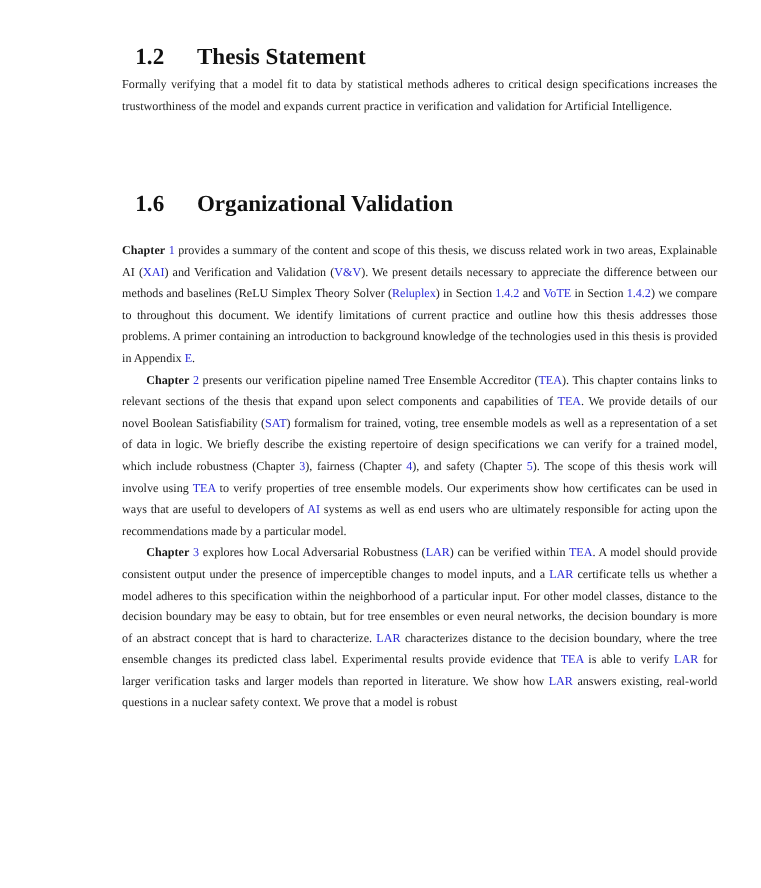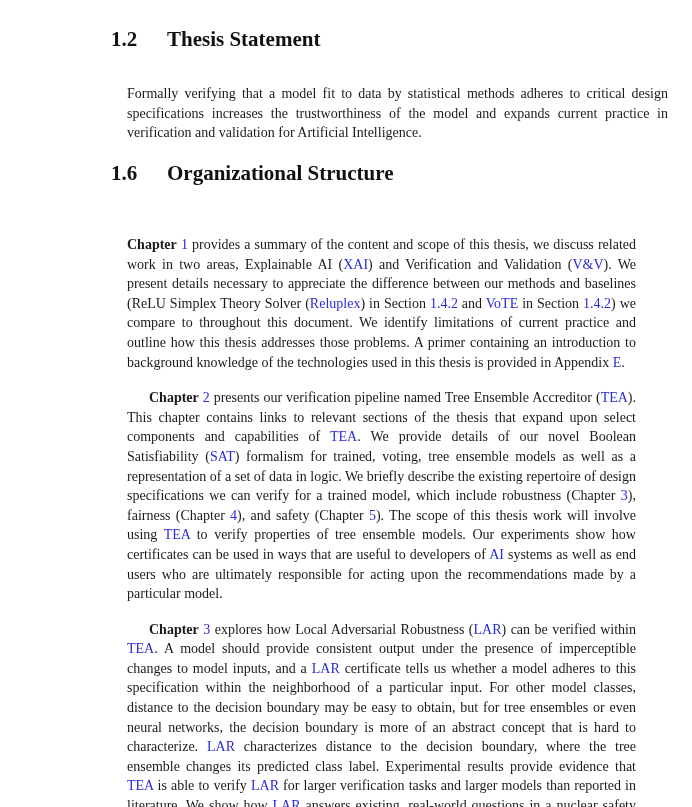--- a/index.html
+++ b/index.html
@@ -4,48 +4,48 @@
   <style>
     html, body { margin: 0; padding: 0; background: #ffffff; }
     body { width: 692px; height: 807px; overflow: hidden; position: relative; }
     .page {
       position: absolute; left: 111px; top: 0; width: 541px;
       font-family: "Liberation Serif", "DejaVu Serif", serif;
       color: #1a1a1a;
     }
     h2 {
       font-family: "Liberation Serif", "DejaVu Serif", serif;
-      font-weight: bold; font-size: 21px; margin: 0; line-height: 1;
+      font-weight: bold; font-size: 21px; margin: 12px; line-height: 1;
       color: #111;
     }
     h2 .num { display: inline-block; width: 56px; }
     .sec1 { position: absolute; top: 29px; left: 0; }
     .sec2 { position: absolute; top: 163px; left: 0; }
     p {
-      margin: 16px; font-size: 14px; line-height: 19.6px;
+      margin: 0; font-size: 11px; line-height: 19.6px;
       text-align: justify; hyphens: auto;
     }
     .p-thesis { position: absolute; top: 68px; left: 0; width: 541px; }
     .p-body { position: absolute; top: 219px; left: 0; width: 541px; }
     .indent { text-indent: 22px; }
     .ch { font-weight: bold; }
     a.link { color: #2b2bd6; text-decoration: none; }
   </style>
 </head>
 <body>
 
 <div class="page">
 
   <h2 class="sec1">
     <span class="num">1.2</span><span>Thesis Statement</span>
   </h2>
   <p class="p-thesis">Formally verifying that a model fit to data by statistical methods adheres to critical design specifications increases the trustworthiness of the model and expands current practice in verification and validation for Artificial Intelligence.</p>
 
   <h2 class="sec2">
-    <span class="num">1.6</span><span>Organizational Structure</span>
+    <span class="num">1.6</span><span>Organizational Validation</span>
   </h2>
 
   <div class="p-body">
     <p><span class="ch">Chapter</span> <a class="link">1</a><span> provides a summary of the content and scope of this thesis, we discuss related work in two areas, Explainable AI (</span><a class="link">XAI</a><span>) and Verification and Validation (</span><a class="link">V&amp;V</a><span>). We present details necessary to appreciate the difference between our methods and baselines (ReLU Simplex Theory Solver (</span><a class="link">Reluplex</a><span>) in Section </span><a class="link">1.4.2</a><span> and </span><a class="link">VoTE</a><span> in Section </span><a class="link">1.4.2</a><span>) we compare to throughout this document.  We identify limitations of current practice and outline how this thesis addresses those problems.  A primer containing an introduction to background knowledge of the technologies used in this thesis is provided in Appendix </span><a class="link">E</a><span>.</span></p>
 
     <p class="indent"><span class="ch">Chapter</span> <a class="link">2</a><span> presents our verification pipeline named Tree Ensemble Accreditor (</span><a class="link">TEA</a><span>). This chapter contains links to relevant sections of the thesis that expand upon select components and capabilities of </span><a class="link">TEA</a><span>.  We provide details of our novel Boolean Satisfiability (</span><a class="link">SAT</a><span>) formalism for trained, voting, tree ensemble models as well as a representation of a set of data in logic.  We briefly describe the existing repertoire of design specifications we can verify for a trained model, which include robustness (Chapter </span><a class="link">3</a><span>), fairness (Chapter </span><a class="link">4</a><span>), and safety (Chapter </span><a class="link">5</a><span>).  The scope of this thesis work will involve using </span><a class="link">TEA</a><span> to verify properties of tree ensemble models. Our experiments show how certificates can be used in ways that are useful to developers of </span><a class="link">AI</a><span> systems as well as end users who are ultimately responsible for acting upon the recommendations made by a particular model.</span></p>
 
     <p class="indent"><span class="ch">Chapter</span> <a class="link">3</a><span> explores how Local Adversarial Robustness (</span><a class="link">LAR</a><span>) can be verified within </span><a class="link">TEA</a><span>.  A model should provide consistent output under the presence of imperceptible changes to model inputs, and a </span><a class="link">LAR</a><span> certificate tells us whether a model adheres to this specification within the neighborhood of a particular input.  For other model classes, distance to the decision boundary may be easy to obtain, but for tree ensembles or even neural networks, the decision boundary is more of an abstract concept that is hard to characterize.  </span><a class="link">LAR</a><span> characterizes distance to the decision boundary, where the tree ensemble changes its predicted class label.  Experimental results provide evidence that </span><a class="link">TEA</a><span> is able to verify </span><a class="link">LAR</a><span> for larger verification tasks and larger models than reported in literature.  We show how </span><a class="link">LAR</a><span> answers existing, real-world questions in a nuclear safety context.  We prove that a model is robust</span></p>
   </div>
 </div>

